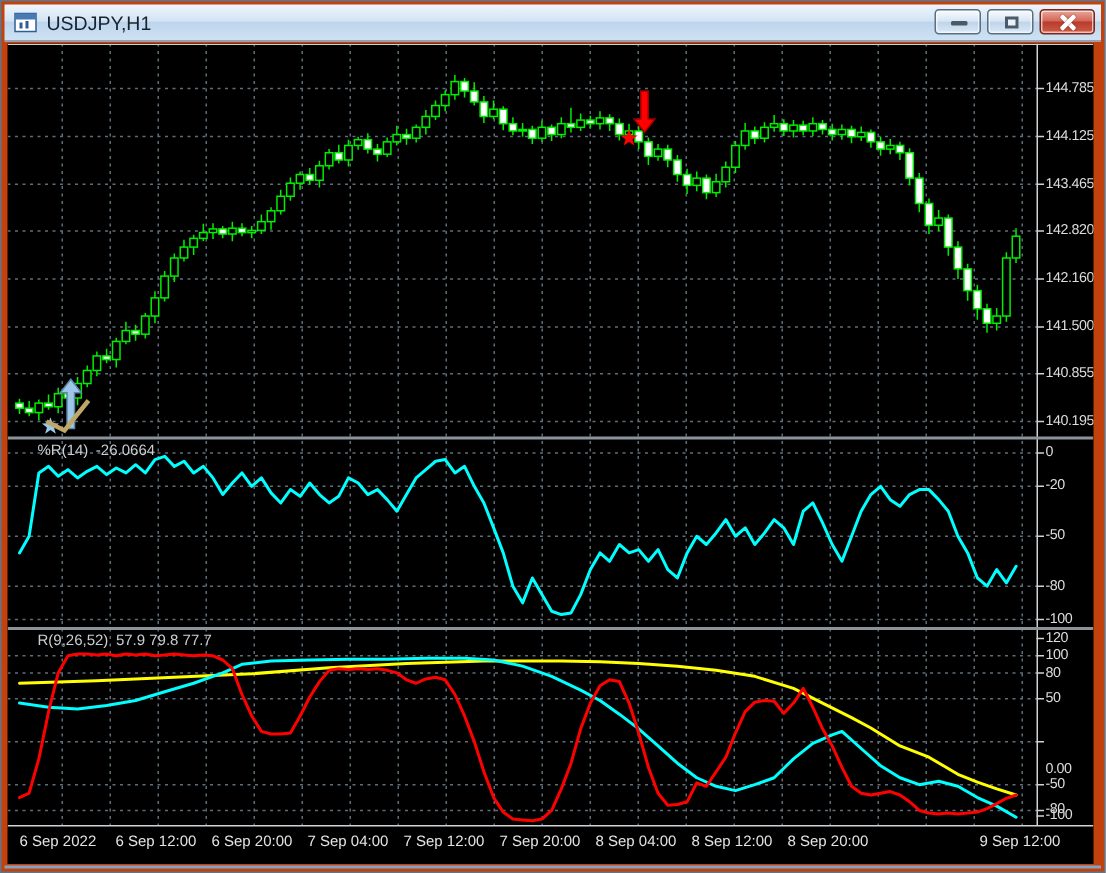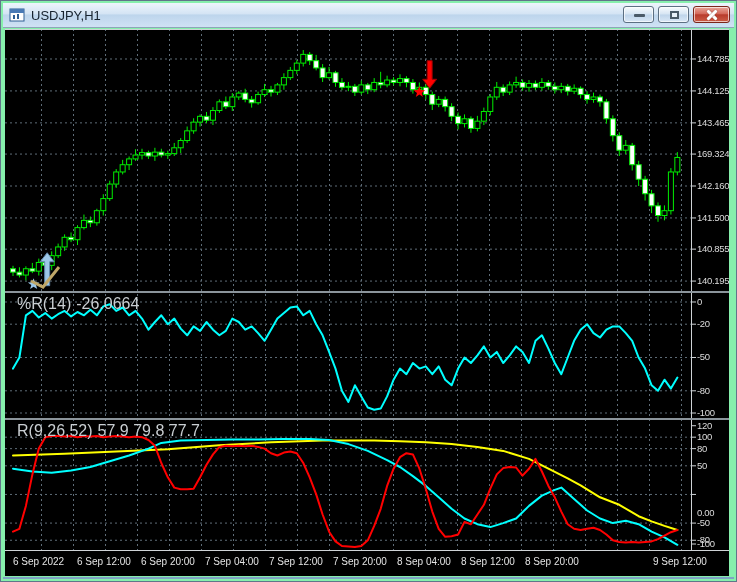--- a/index.html
+++ b/index.html
@@ -1,17 +1,17 @@
 <!DOCTYPE html>
 <html><head>
 <meta charset="utf-8">
 <style>
   html,body{margin:0;padding:0;background:#e8e8e8;}
   *{box-sizing:border-box;}
-  .window{position:relative;width:737px;height:582px;background:#86efac;border:1px solid #61758a;
+  .window{position:relative;width:737px;height:582px;background:#c2410c;border:1px solid #61758a;
           font-family:"Liberation Sans",sans-serif;overflow:hidden;}
   .titlebar{position:absolute;left:2px;top:2px;width:731px;height:25px;
             background:linear-gradient(#eef5fc,#d4e4f4 45%,#bdd5ec 50%,#cfe2f4);
             border-bottom:1px solid #8fa4b8;display:flex;align-items:center;}
   .app-icon{margin-left:6px;width:16px;height:16px;display:inline-block;}
   .title-text{font-size:13px;color:#16222e;margin-left:6px;}
   .controls{position:absolute;right:4px;top:3px;display:flex;gap:4px;}
   .btn{width:31px;height:17px;border:1px solid #5c6f82;border-radius:3px;position:relative;
        background:linear-gradient(#f8fbfe,#d6e5f3 48%,#bed4ea 52%,#dae8f6);
        box-shadow:inset 0 0 0 1px rgba(255,255,255,.65);}
@@ -23,21 +23,21 @@
        border:2px solid #4a5a68;background:#e8f1f9;}
   .glyph-close{position:absolute;left:50%;top:50%;width:13px;height:3px;background:#fff;
        border-radius:1px;box-shadow:0 0 1px #7a2619;}
   .glyph-close.a{transform:translate(-50%,-50%) rotate(45deg);}
   .glyph-close.b{transform:translate(-50%,-50%) rotate(-45deg);}
   .client{position:absolute;left:4px;top:28px;width:724px;height:547px;background:#000;overflow:hidden;}
   #chart-svg{position:absolute;left:0;top:0;}
   .hdr{position:absolute;left:8px;top:5px;font-size:11px;color:#e9e9e9;white-space:nowrap;}
   .hdr .dd{font-size:8px;margin-right:5px;color:#fff;}
   .hdr span{margin-right:6px;}
-  .ind-label{position:absolute;left:12px;font-size:16px;color:#c9ced2;white-space:nowrap;}
+  .ind-label{position:absolute;left:0;font-size:10px;color:#c9ced2;white-space:nowrap;padding-left:20px;}
   .ind-label span{margin-right:5px;}
   #wr-label{top:266px;}
   #ichi-label{top:393px;}
   .scale-col{position:absolute;left:686px;top:0;width:38px;height:521px;}
   .axis-label{position:absolute;left:692px;font-size:9.5px;letter-spacing:-0.3px;color:#dcdcdc;white-space:nowrap;}
   .time-axis{position:absolute;left:0;top:521px;width:724px;height:16px;}
   .time-label{position:absolute;top:6px;font-size:10px;color:#e4e4e4;white-space:nowrap;}
   .bottom-edge{position:absolute;left:2px;right:2px;bottom:2px;height:2px;background:#7fa3c4;}
 </style>
 </head>
@@ -370,21 +370,21 @@
       </div>
     <div class="ind-label" id="wr-label">
       <span>%R(14)</span><span>-26.0664</span>
     </div>
     <div class="ind-label" id="ichi-label">
       <span>R(9,26,52)</span><span>57.9 79.8 77.7</span>
     </div>
   <div class="axis-label" style="top: 23.9982px;">144.785</div>
       <div class="axis-label" style="top: 55.9317px; text-align: right;">144.125</div>
       <div class="axis-label" style="top: 87.8652px;">143.465</div>
-      <div class="axis-label" style="top: 119.073px;">169.324</div>
+      <div class="axis-label" style="top: 119.073px;">142.820</div>
       <div class="axis-label" style="top: 151.006px;">142.160</div>
       <div class="axis-label" style="top: 182.94px;">141.500</div>
       <div class="axis-label" style="top: 214.148px;">140.855</div>
       <div class="axis-label" style="top: 246.081px;">140.195</div>
       <div class="axis-label" style="top: 266.992px;">0</div>
       <div class="axis-label" style="top: 289.194px;">-20</div>
       <div class="axis-label" style="top: 322.498px;">-50</div>
       <div class="axis-label" style="top: 355.802px;">-80</div>
       <div class="axis-label" style="top: 378.004px;">-100</div>
       <div class="axis-label" style="top: 390.727px;">120</div>

